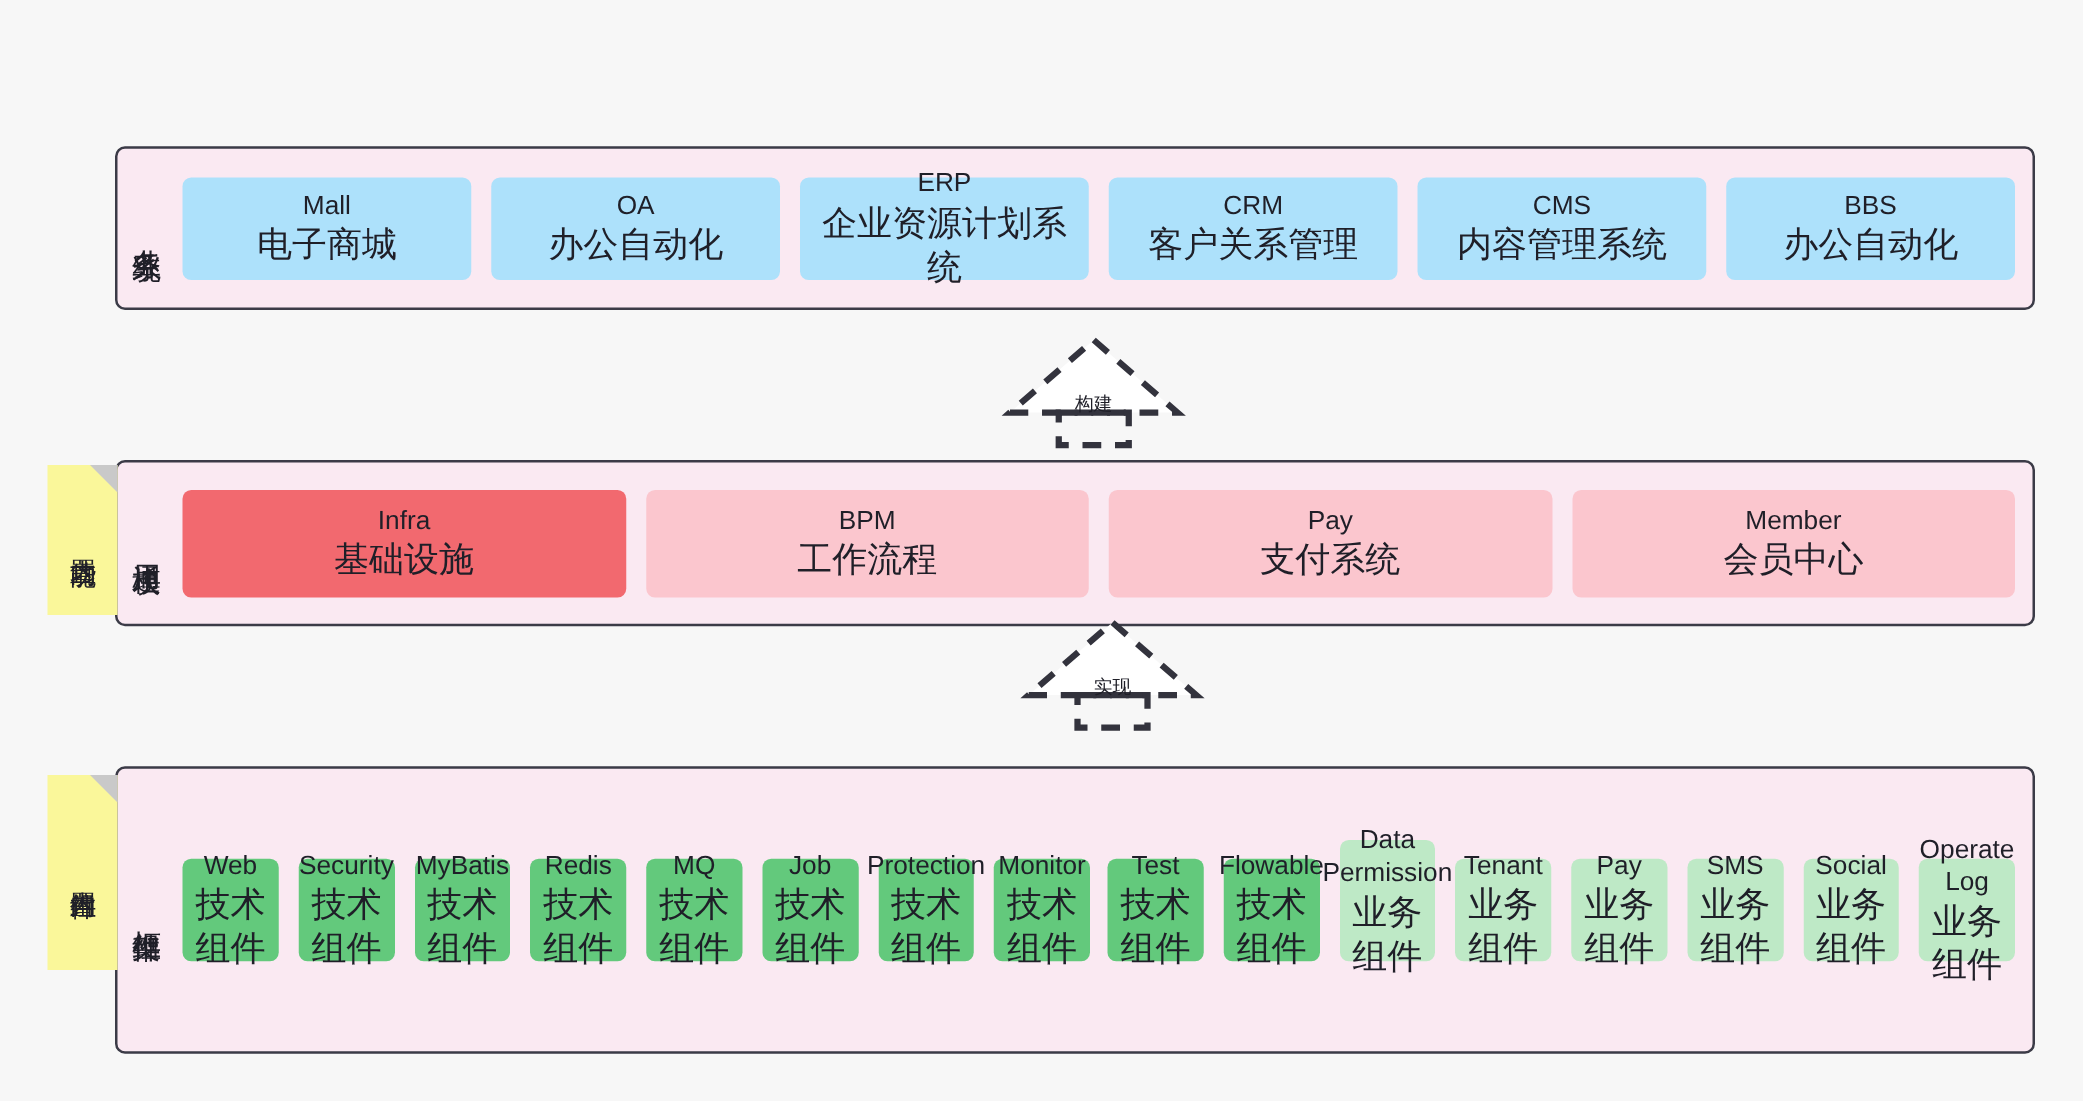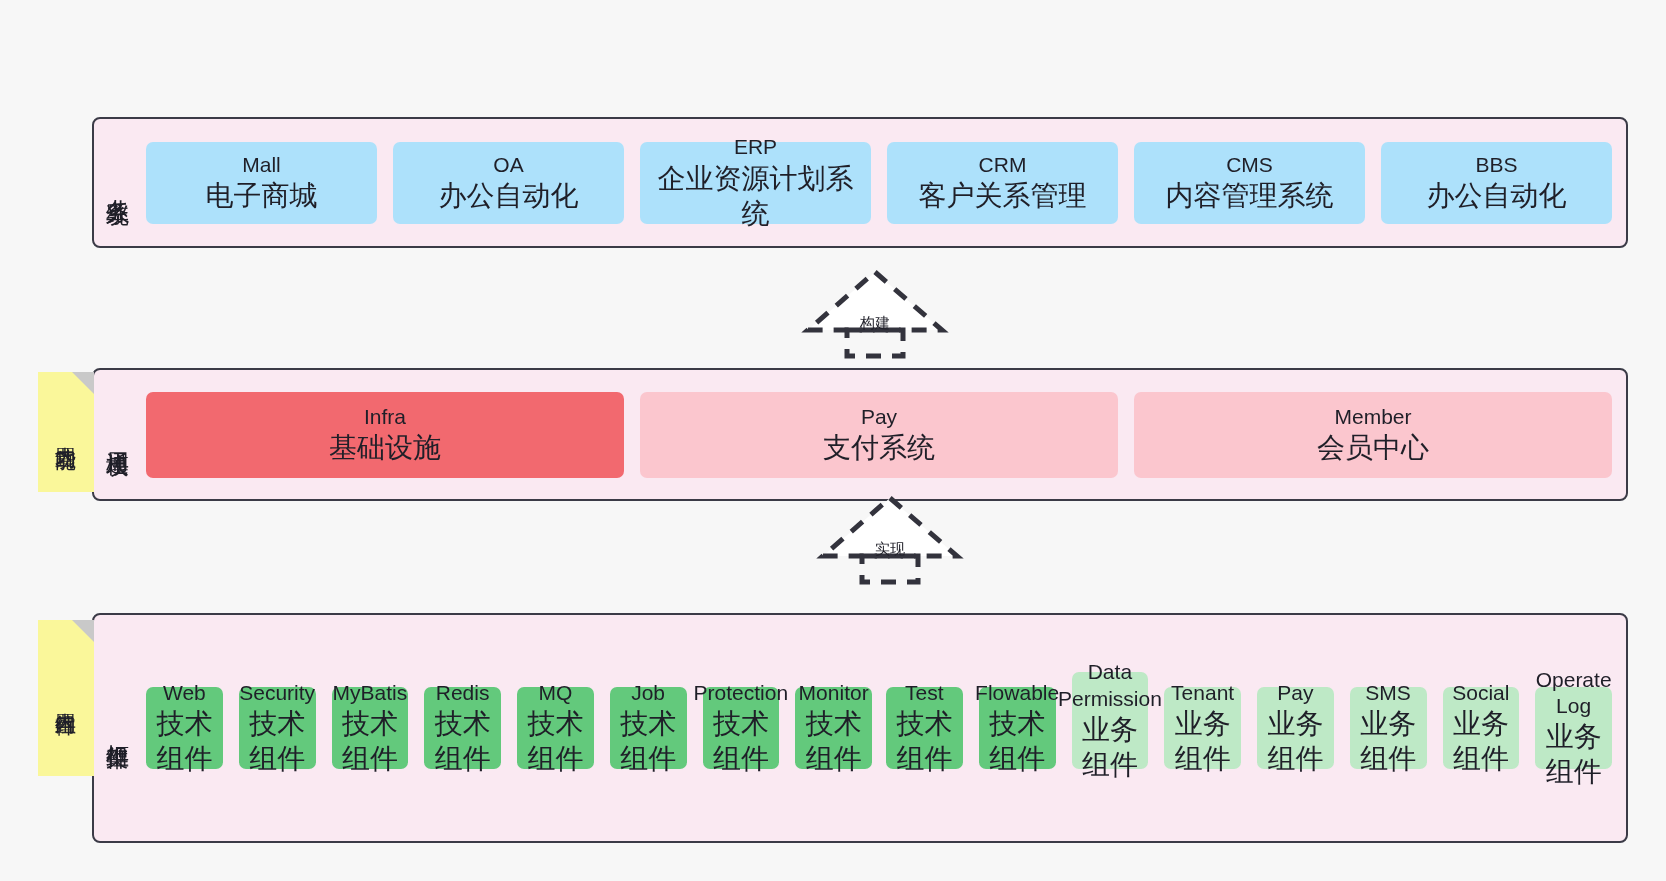--- a/index.html
+++ b/index.html
@@ -176,20 +176,24 @@
   <div class="panel" style="left:92px; top:368px; width:1536px; height:133px;">
     <div class="panel-title">通用模块</div>
     <div class="panel-body">
       <div class="row">
 
         <div class="card red">
           <span class="t1">Infra</span>
           <span class="t2">基础设施</span>
         </div>
         <div class="card pink">
+          <span class="t1">BPM</span>
+          <span class="t2">工作流程</span>
+        </div>
+        <div class="card pink">
           <span class="t1">Pay</span>
           <span class="t2">支付系统</span>
         </div>
         <div class="card pink">
           <span class="t1">Member</span>
           <span class="t2">会员中心</span>
         </div>
 
       </div>
     </div>

